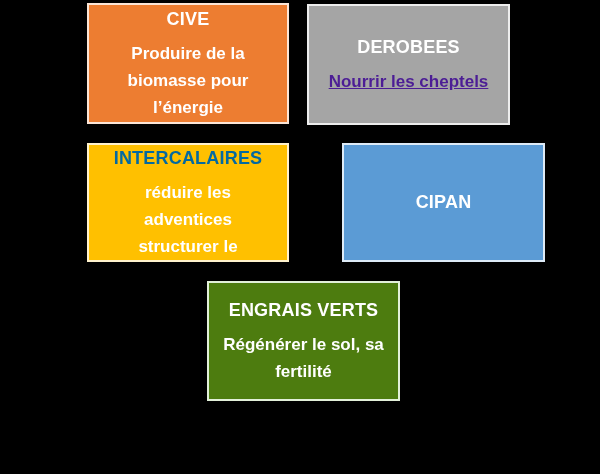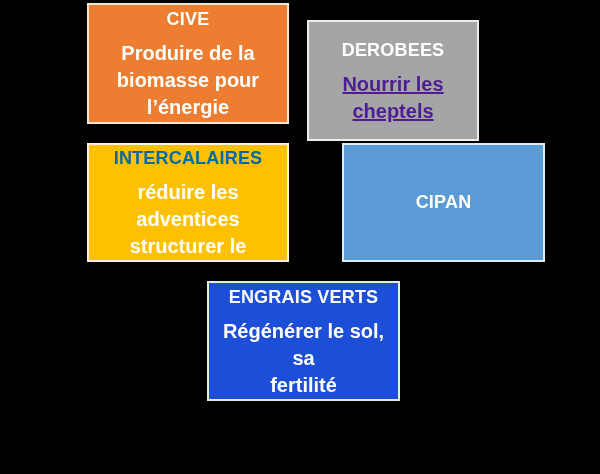--- a/index.html
+++ b/index.html
@@ -31,29 +31,29 @@
     padding: 6px 4px;
   }
   .card .card-title {
     font-size: 18px;
     font-weight: 700;
     line-height: 27px;
     letter-spacing: 0.2px;
     white-space: pre-line;
   }
   .card .card-body {
-    font-size: 20px;
+    font-size: 17px;
     font-weight: 700;
     line-height: 27px;
     margin-top: 7px;
     white-space: pre-line;
   }
   
   .card-cive          { left: 87px;  top: 3px;   width: 202px; height: 121px; }
-  .card-derobees      { left: 307px; top: 20px;   width: 172px; height: 121px; }
+  .card-derobees      { left: 307px; top: 4px;   width: 203px; height: 121px; }
   .card-intercalaires { left: 87px;  top: 143px; width: 202px; height: 119px; }
   .card-cipan         { left: 307px; top: 143px; width: 203px; height: 119px; margin-left: 35px; }
   .card-engrais-verts { left: 207px; top: 281px; width: 193px; height: 120px; }
 </style>
 </head>
 <body>
 
 <div class="canvas" style="background-color: rgb(0, 0, 0);">
 
   <div class="card card-cive" style="background-color: rgb(237, 125, 49); border-color: rgb(251, 229, 214);">
@@ -72,19 +72,19 @@
     <div class="card-title" style="color: #0369a1;">INTERCALAIRES</div>
     <div class="card-body" style="color: rgb(255, 255, 255);">réduire les
 adventices
 structurer le</div>
   </div>
 
   <div class="card card-cipan" style="background-color: rgb(91, 155, 213); border-color: rgb(222, 235, 247);">
     <div class="card-title" style="color: rgb(255, 255, 255);">CIPAN</div>
   </div>
 
-  <div class="card card-engrais-verts" style="background-color: #1d4ed8; border-color: rgb(226, 240, 217);">
+  <div class="card card-engrais-verts" style="background-color: #4d7c0f; border-color: rgb(226, 240, 217);">
     <div class="card-title" style="color: rgb(255, 255, 255);">ENGRAIS VERTS</div>
     <div class="card-body" style="color: rgb(255, 255, 255);">Régénérer le sol, sa
 fertilité</div>
   </div>
 
 </div>
 
 </body></html>

